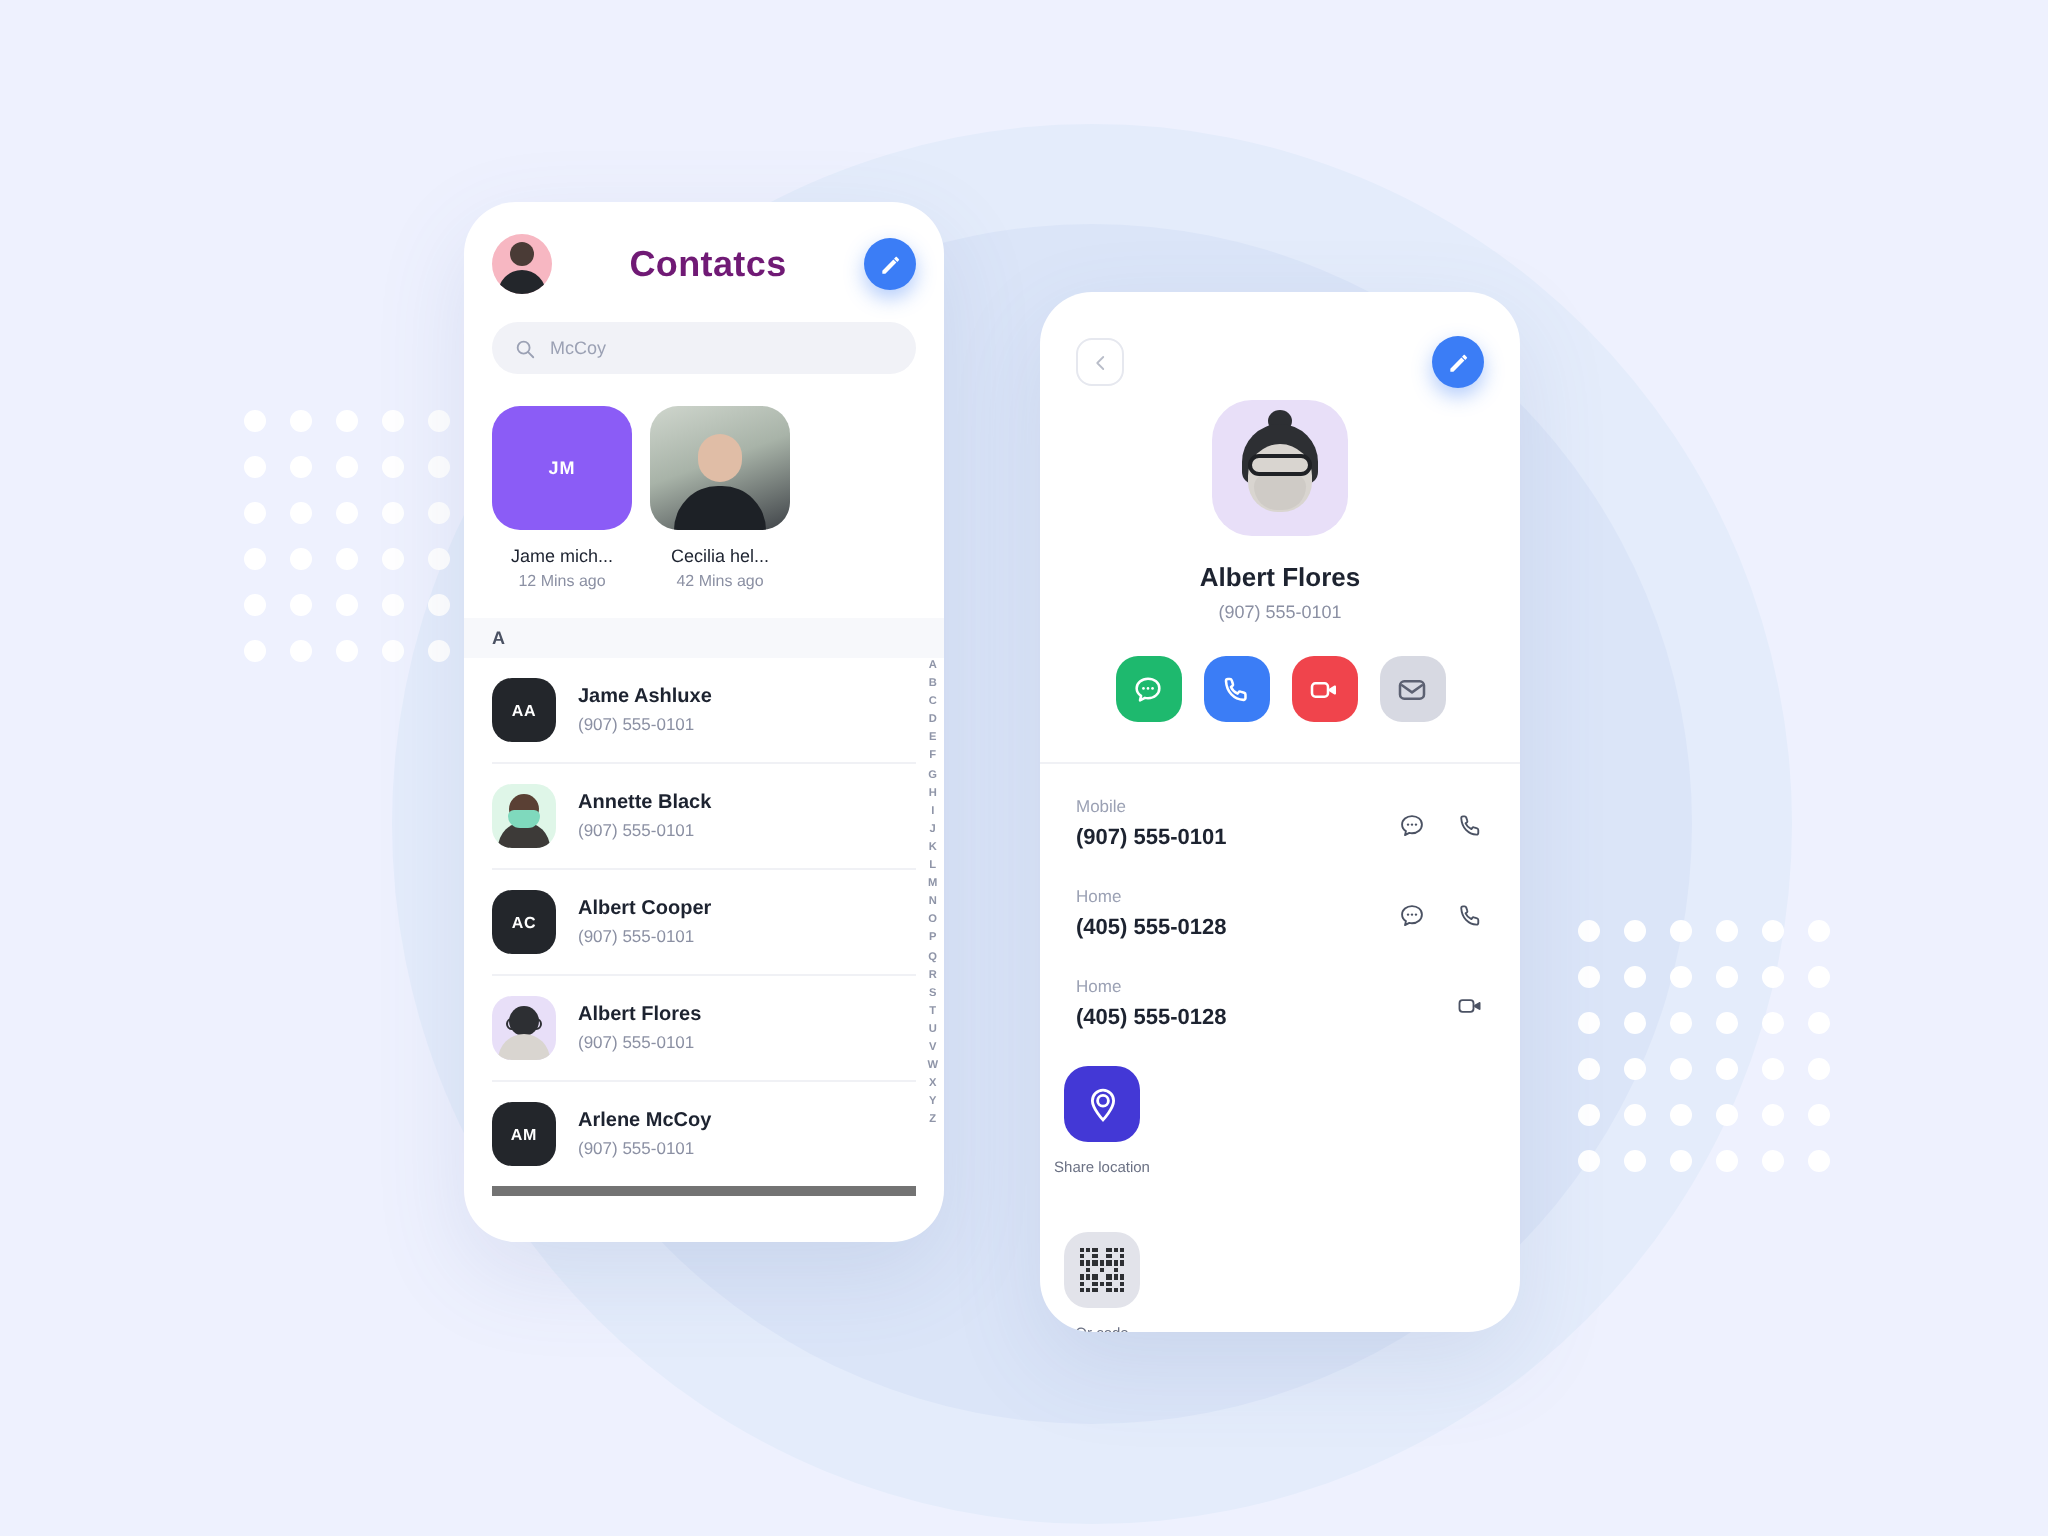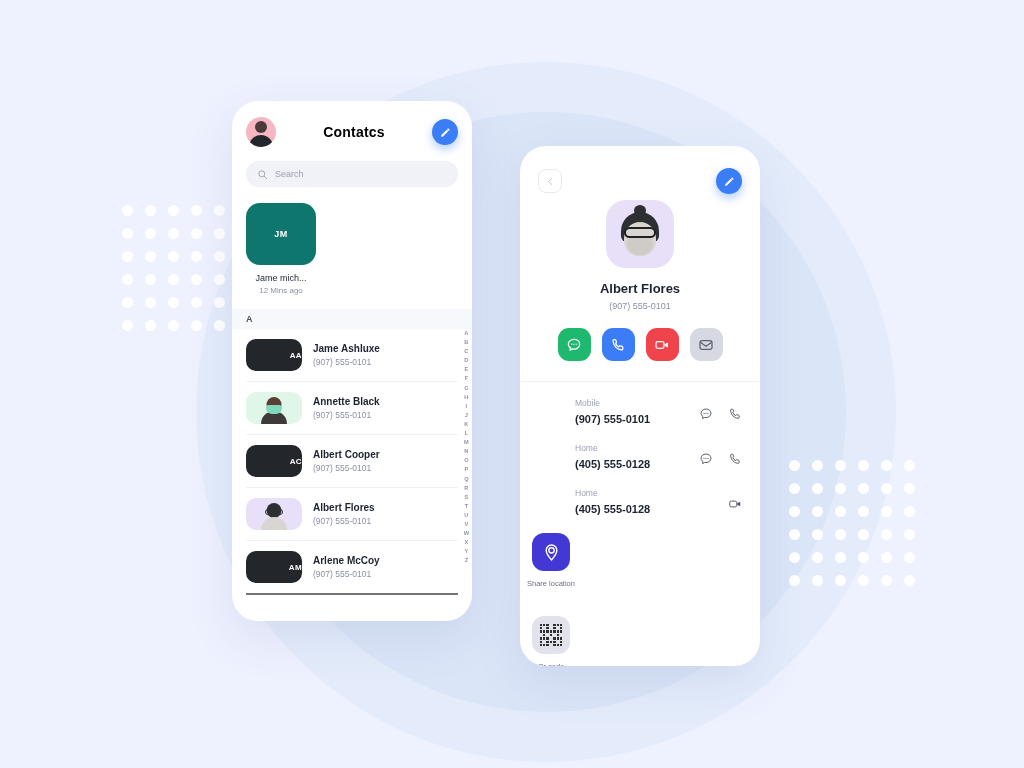--- a/index.html
+++ b/index.html
@@ -65,21 +65,21 @@
     background: #4a3b36;
   }
   .avatar-me::after {
     content: ""; position: absolute;
     left: 50%; bottom: -4px; transform: translateX(-50%);
     width: 24px; height: 16px; border-radius: 12px 12px 0 0;
     background: #23262b;
   }
   .lp-title {
     flex: 1; text-align: center;
-    font-size: 14px; font-weight: bold; color: #000000;
+    font-size: 18px; font-weight: bold; color: #701a75;
     letter-spacing: .2px;
   }
   .btn-edit {
     width: 26px; height: 26px; border-radius: 50%;
     background: #3b7df6; flex: 0 0 auto;
     display: flex; align-items: center; justify-content: center;
     box-shadow: 0 4px 10px rgba(59,125,246,.4);
   }
   .btn-edit svg { width: 13px; height: 13px; }
 
@@ -107,46 +107,46 @@
   .story-initials { font-size: 9px; font-weight: bold; color: #fff; letter-spacing: .5px; }
   .story-name {
     margin-top: 8px; font-size: 9px; font-weight: normal;
     color: #1d2330; text-align: center; white-space: nowrap;
   }
   .story-time {
     margin-top: 3px; font-size: 8px;
     color: #8b90a3; text-align: center; white-space: nowrap;
   }
 
-  .th-dark   { background: #0f766e; text-align: right; }
+  .th-dark   { background: #8b5cf6; text-align: right; }
   .th-photo1 { background: linear-gradient(160deg,#cfd6cd 0%,#a8b3a8 45%,#3f4348 100%); }
   .th-photo2 { background: linear-gradient(160deg,#b8a8de 0%,#8e8fc9 40%,#24304a 100%); }
 
   .face { position: absolute; left: 50%; transform: translateX(-50%); }
   .face-head { top: 14px; width: 22px; height: 24px; border-radius: 11px; }
   .face-body { bottom: -6px; width: 46px; height: 28px; border-radius: 22px 22px 0 0; }
 
   .section-head {
     margin-top: 14px;
     background: #f7f8fb;
     padding: 5px 14px;
     font-size: 9px; font-weight: bold; color: #4b5263;
   }
 
   .contact-list { position: relative; padding: 0 14px; }
   .contact-row {
     display: flex; align-items: center; gap: 11px;
     padding: 10px 0 10px 0;
     border-bottom: 1px solid #f0f1f5;
   }
-  .contact-row:last-child { border-bottom: 2px solid #737373; }
+  .contact-row:last-child { border-bottom: 5px solid #737373; }
   .c-avatar {
-    width: 56px; height: 32px; border-radius: 10px;
+    width: 32px; height: 32px; border-radius: 10px;
     flex: 0 0 auto; position: relative; overflow: hidden;
-    display: flex; align-items: center; justify-content: flex-end;
+    display: flex; align-items: center; justify-content: center;
   }
   .c-avatar.dark { background: #23262b; }
   .c-avatar.mint { background: #dff6e8; }
   .c-avatar.lav  { background: #e8dff8; }
   .c-init { font-size: 8px; font-weight: bold; color: #fff; letter-spacing: .4px; }
   .c-name { font-size: 10px; font-weight: bold; color: #1d2330; }
   .c-phone { font-size: 8.5px; color: #8b90a3; margin-top: 3px; }
 
   .mini-head { top: 5px; width: 15px; height: 15px; border-radius: 8px; }
   .mini-body { bottom: -3px; width: 26px; height: 16px; border-radius: 13px 13px 0 0; }
@@ -224,21 +224,21 @@
     margin-top: 17px;
   }
   .action-btn {
     width: 33px; height: 33px; border-radius: 11px;
     display: flex; align-items: center; justify-content: center;
   }
   .action-btn svg { width: 16px; height: 16px; }
 
   .divider { height: 1px; background: #f0f1f5; margin: 20px 0 0 0; }
 
-  .phone-entries { padding: 16px 18px 0 18px; margin-left: 37px; }
+  .phone-entries { padding: 16px 18px 0 18px; }
   .pe-row {
     display: flex; align-items: flex-end; justify-content: space-between;
     margin-bottom: 18px;
   }
   .pe-label { font-size: 8.5px; color: #9ba1b4; }
   .pe-value { font-size: 11px; font-weight: bold; color: #1d2330; margin-top: 5px; }
   .pe-icons { display: flex; align-items: center; gap: 15px; }
   .pe-icons svg { width: 14px; height: 14px; }
 
   .share-row {
@@ -351,30 +351,38 @@
         <path d="M4 17.2V20h2.8L17 9.8 14.2 7 4 17.2zM19.3 7.7c.3-.3.3-.8 0-1.1l-1.9-1.9c-.3-.3-.8-.3-1.1 0l-1.5 1.5L17.8 9.2l1.5-1.5z" fill="#fff"></path>
       </svg>
     </div>
   </div>
 
   <div class="search-bar">
     <svg viewBox="0 0 24 24">
       <circle cx="10.5" cy="10.5" r="6.5" fill="none" stroke="#9ba1b4" stroke-width="2"></circle>
       <line x1="15.5" y1="15.5" x2="21" y2="21" stroke="#9ba1b4" stroke-width="2" stroke-linecap="round"></line>
     </svg>
-    <span class="search-ph">Search</span>
+    <span class="search-ph">McCoy</span>
   </div>
 
   <div class="stories" id="stories">
       <div class="story">
         <div class="story-thumb th-dark">
           <span class="story-initials">JM</span>
         </div>
         <div class="story-name">Jame mich...</div>
         <div class="story-time">12 Mins ago</div>
+      </div>
+      <div class="story">
+        <div class="story-thumb th-photo1">
+          <div class="face face-head" style="background:#e0bda6"></div>
+          <div class="face face-body" style="background:#1d2126"></div>
+        </div>
+        <div class="story-name">Cecilia hel...</div>
+        <div class="story-time">42 Mins ago</div>
       </div>
     </div>
 
   <div class="section-head">A</div>
 
   <div class="contact-list">
     <div id="contact-rows">
         <div class="contact-row">
           <div class="c-avatar dark">
             <span class="c-init">AA</span>

